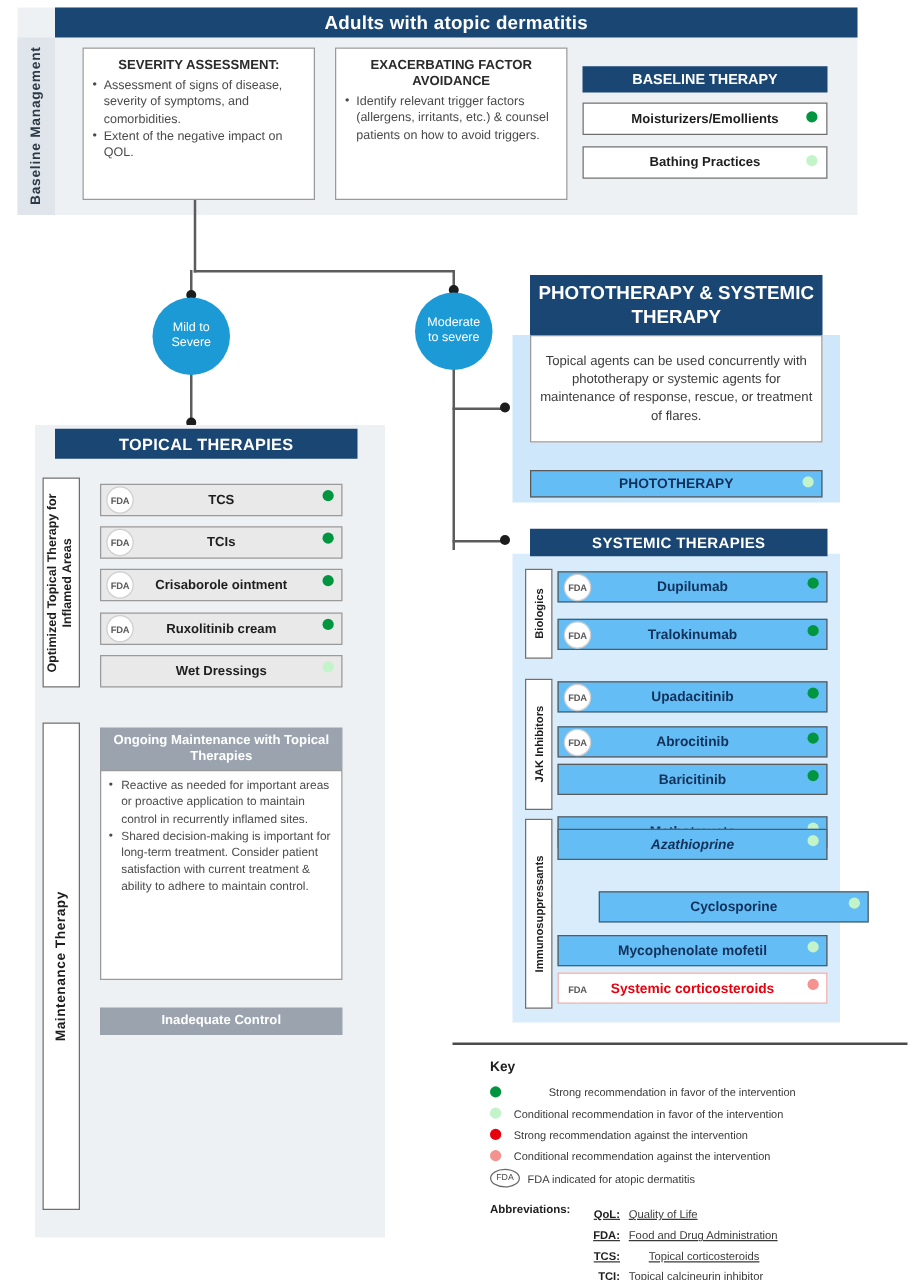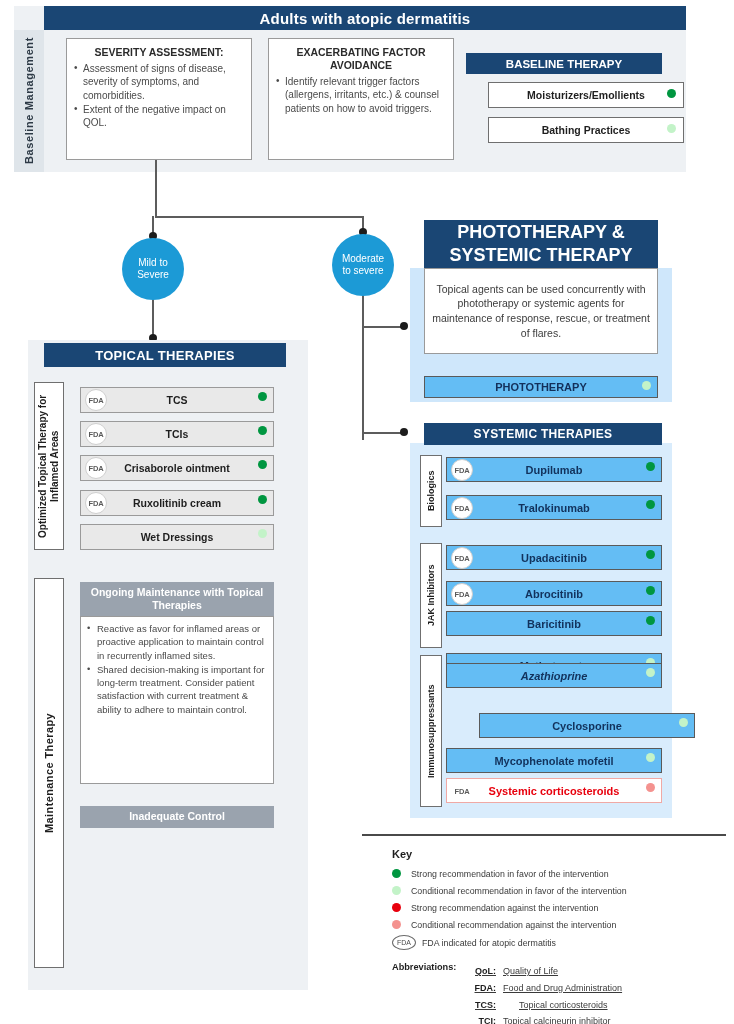--- a/index.html
+++ b/index.html
@@ -74,21 +74,21 @@
   .card-body li:before { content: "\2022"; position: absolute; left: 0; top: -1px; font-size: 10px; }
 
   #baseline-therapy-head {
     position: absolute; left: 466px; top: 53px; width: 196px; height: 21px;
     font-size: 11.5px;
   }
   .bt-row {
     position: absolute; left: 466px; width: 196px; height: 26px;
     background: #ffffff; border: 1px solid #6f6f6f;
     display: flex; align-items: center; justify-content: center;
-    font-size: 10.5px; font-weight: bold; color: #1e1e1e; margin-left: 22px;
+    font-size: 10.5px; font-weight: bold; color: #1e1e1e;
   }
   #bt-row-1 { top: 82px; }
   #bt-row-2 { top: 117px; }
 
   
   .conn { position: absolute; background: #5c5c5c; }
   .node-dot { position: absolute; width: 8px; height: 8px; border-radius: 50%; background: #1c1c1c; }
 
   
   .circle-node {
@@ -148,21 +148,21 @@
   #inadeq-head  { left: 80px; top: 806px; width: 194px; height: 22px; }
   #inadeq-body  { left: 80px; top: 828px; width: 194px; height: 140px; }
 
   
   #photo-panel {
     position: absolute; left: 410px; top: 268px; width: 262px; height: 134px;
     background: #cfe7fb;
   }
   #photo-head {
     position: absolute; left: 424px; top: 220px; width: 234px; height: 48px;
-    font-size: 18px; line-height: 1.3; flex-direction: column; padding: 0 6px;
+    font-size: 15px; line-height: 1.3; flex-direction: column; padding: 0 6px;
   }
   #photo-note {
     position: absolute; left: 424px; top: 268px; width: 234px; height: 86px;
     background: #ffffff; border: 1px solid #9a9a9a;
     font-size: 10.5px; line-height: 1.4; color: #3c3c3c;
     display: flex; align-items: center; justify-content: center; text-align: center;
     padding: 2px 6px;
   }
   #photo-row {
     position: absolute; left: 424px; top: 376px; width: 234px; height: 22px;
@@ -213,21 +213,21 @@
     position: absolute; left: 362px; top: 834px; width: 364px; height: 2px; background: #4a4a4a;
   }
   #key-title {
     position: absolute; left: 392px; top: 848px; font-size: 11px; font-weight: bold; color: #1e1e1e;
   }
   .key-row {
     position: absolute; left: 392px; width: 330px; height: 15px;
     font-size: 8.8px; color: #3a3a3a; display: flex; align-items: center;
   }
   .key-row .kd { width: 9px; height: 9px; border-radius: 50%; margin-right: 10px; flex: 0 0 auto; position: static; }
-  #key-row-0 { top: 866px; }
+  #key-row-0 { top: 866px; gap: 28px; }
   #key-row-1 { top: 883px; }
   #key-row-2 { top: 900px; }
   #key-row-3 { top: 917px; }
   #key-row-4 { top: 935px; }
   .key-fda-circle {
     width: 24px; height: 15px; border-radius: 50%; border: 1px solid #6a6a6a;
     background: #ffffff; font-size: 7px; color: #4a4a4a;
     display: flex; align-items: center; justify-content: center;
     margin-right: 6px; flex: 0 0 auto;
   }
@@ -337,21 +337,21 @@
   <div id="tx-row-4" class="tx-row">
     <span>Wet Dressings</span>
     <span class="dot d-cond-for" style="width:9px;height:9px;right:6px;top:4px;"></span>
   </div>
 
   <div id="maint-vlabel" class="vlabel">Maintenance Therapy</div>
 
   <div id="ongoing-head" class="gray-head">Ongoing Maintenance with Topical Therapies</div>
   <div id="ongoing-body" class="gray-body">
     <ul>
-      <li>Reactive as favor for inflamed areas or proactive application to maintain control in recurrently inflamed sites.</li>
+      <li>Reactive as needed for important areas or proactive application to maintain control in recurrently inflamed sites.</li>
       <li>Shared decision-making is important for long-term treatment. Consider patient satisfaction with current treatment &amp; ability to adhere to maintain control.</li>
     </ul>
   </div>
 
   <div id="inadeq-head" class="gray-head">Inadequate Control</div>
 
   <div id="photo-panel"></div>
   <div id="photo-head" class="navy-bar">PHOTOTHERAPY &amp; SYSTEMIC THERAPY</div>
   <div id="photo-note">Topical agents can be used concurrently with phototherapy or systemic agents for maintenance of response, rescue, or treatment of flares.</div>
   <div id="photo-row">

